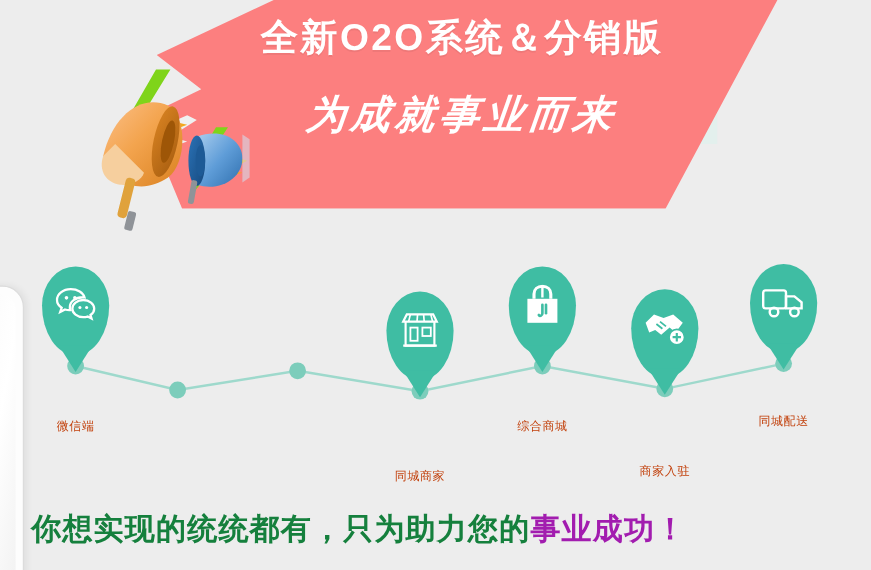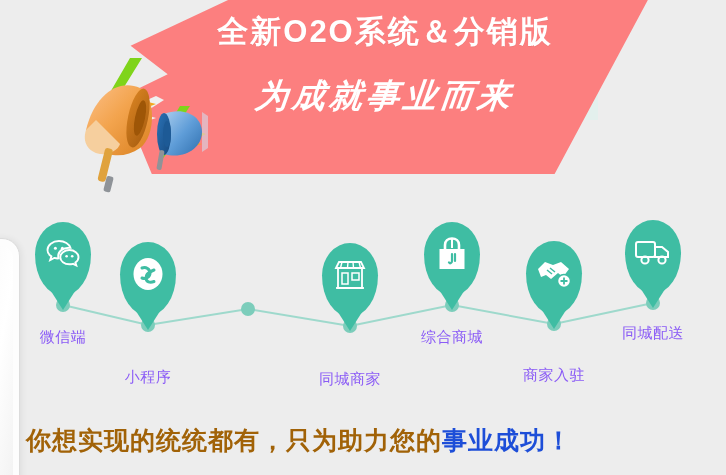--- a/index.html
+++ b/index.html
@@ -75,33 +75,34 @@
     border-top:22px solid #3fbda3;
   }
   .pin-ico{
     position:absolute; left:0; right:0; top:12px;
     display:flex; align-items:center; justify-content:center;
     height:40px;
   }
   .pin-ico svg{ display:block; }
   .pin-label{
     position:absolute; left:50%; transform:translateX(-50%);
-    white-space:nowrap; font-size:15px; color:#8b5cf6;
+    white-space:nowrap; font-size:10px; color:#c2410c;
     font-family:"Liberation Sans","DejaVu Sans",sans-serif;
     letter-spacing:.5px;
+    margin-top:20px;
   }
 
   
   .tagline{
     position:absolute; left:0; right:0; top:424px;
     text-align:center; white-space:nowrap;
     font-size:25px; font-weight:bold; letter-spacing:1px;
   }
-  .tagline .dark{ color:#a16207; }
-  .tagline .hl{ color:#1d4ed8; }
+  .tagline .dark{ color:#15803d; }
+  .tagline .hl{ color:#a21caf; }
 </style>
 </head>
 <body>
 
 <div id="stage">
 
   <div class="corner-wedge"></div>
 
   <div class="banner">
     <div class="banner-title">全新O2O系统＆分销版</div>
@@ -190,32 +191,20 @@
             <circle cx="16.4" cy="9.2" r="1.5" fill="#fff"></circle>
             <path d="M23.4,11 C28.5,11 32.5,14.3 32.5,18.2 C32.5,20.3 31.3,22.2 29.4,23.5 L30.3,26.5 L27,24.8 C25.9,25.1 24.7,25.3 23.4,25.3 C18.3,25.3 14.3,22 14.3,18.2 C14.3,14.3 18.3,11 23.4,11 Z" fill="none" stroke="#fff" stroke-width="1.9"></path>
             <circle cx="20.6" cy="17.3" r="1.3" fill="#fff"></circle>
             <circle cx="26.2" cy="17.3" r="1.3" fill="#fff"></circle>
           </svg>
         </div>
       </div>
       <div class="pin-label" style="top:106px;">微信端</div>
     </div>
 
-    <div class="pin" style="left:120px; top:32px;">
-      <div class="pin-shape">
-        <div class="pin-ico">
-          <svg width="34" height="36" viewBox="0 0 34 36">
-            <ellipse cx="17" cy="18" rx="14.5" ry="16" fill="#ffffff"></ellipse>
-            <path d="M11,12 C15,10.5 19,13 19,17 C19,21 15,23.5 11,22" fill="none" stroke="#3fbda3" stroke-width="3" stroke-linecap="round"></path>
-            <path d="M23,14 C19,15.5 15,18 15,22 C15,26 19,27 23,25.5" fill="none" stroke="#3fbda3" stroke-width="3" stroke-linecap="round"></path>
-          </svg>
-        </div>
-      </div>
-      <div class="pin-label" style="top:126px;">小程序</div>
-    </div>
 
 
     <div class="pin" style="left:322px; top:33px;">
       <div class="pin-shape">
         <div class="pin-ico">
           <svg width="34" height="32" viewBox="0 0 34 32">
             <path d="M3,9 L6,3 L28,3 L31,9 Z" fill="none" stroke="#fff" stroke-width="1.8"></path>
             <path d="M9,3 L7.5,9 M15,3 L14.5,9 M20,3 L20.5,9 M26,3 L27.5,9" stroke="#fff" stroke-width="1.4"></path>
             <path d="M5,9 L5,29 L29,29 L29,9" fill="none" stroke="#fff" stroke-width="1.8"></path>
             <rect x="9" y="14" width="6" height="11" fill="none" stroke="#fff" stroke-width="1.5"></rect>

